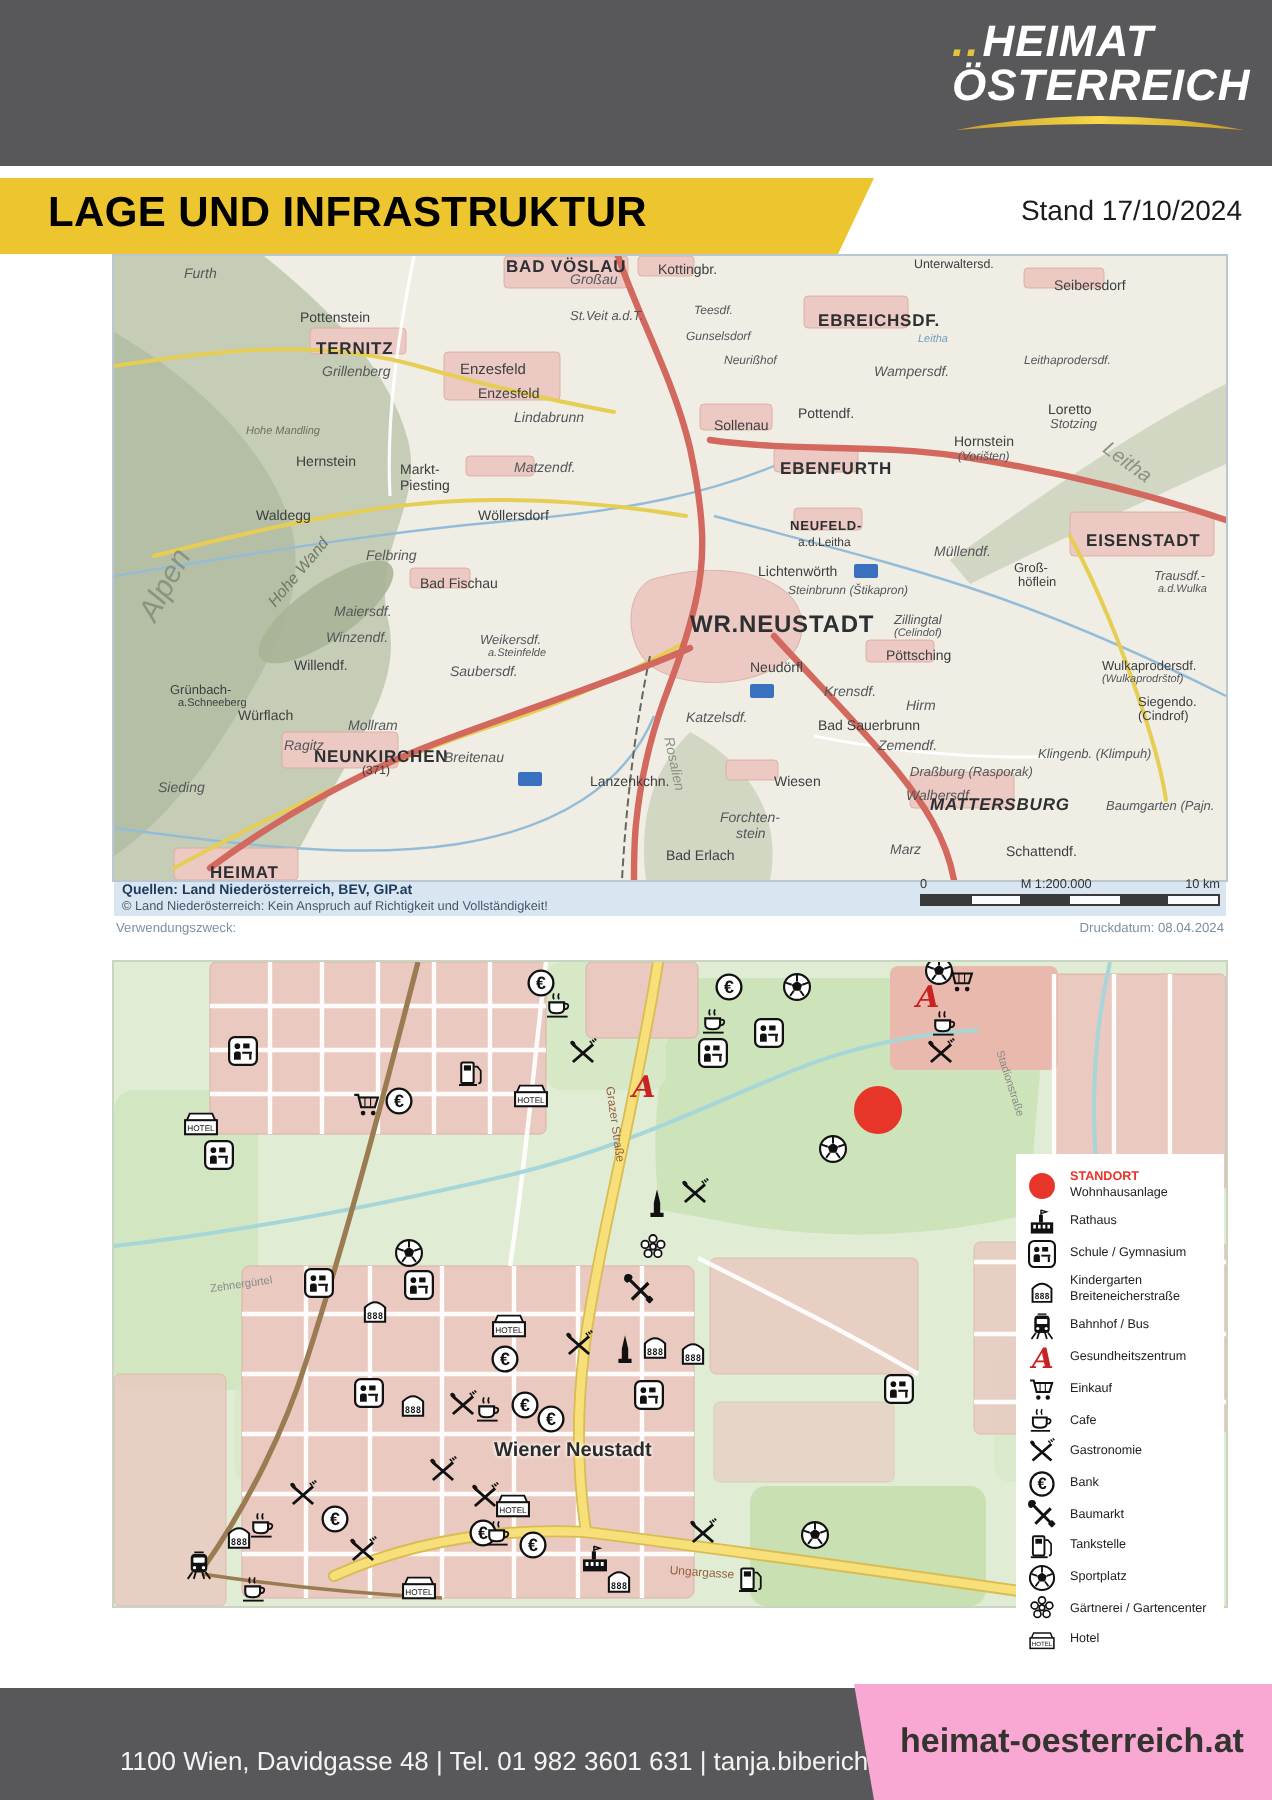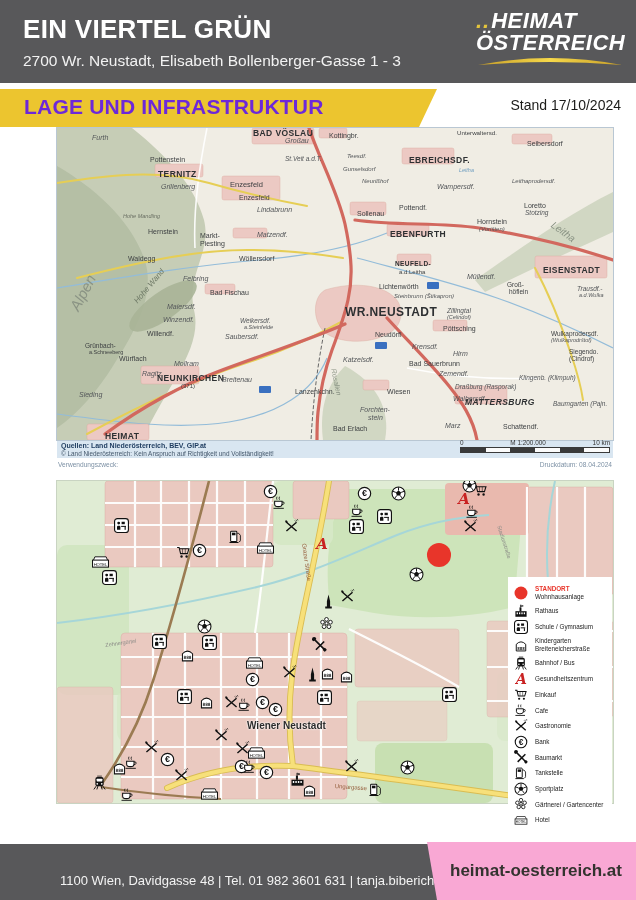--- a/index.html
+++ b/index.html
@@ -9,21 +9,21 @@
   .hdr{position:absolute;left:0;top:0;width:636px;height:83px;background:#58585a;}
   .hdr-title{position:absolute;left:23px;top:14px;font-size:26px;font-weight:800;color:#fff;letter-spacing:.3px;}
   .hdr-sub{position:absolute;left:23px;top:52px;font-size:15.5px;color:#f2f2f2;}
   .logo{position:absolute;right:8px;top:10px;width:152px;color:#fff;font-style:italic;font-weight:700;line-height:.98;}
   .logo .l1,.logo .l2{font-size:22px;letter-spacing:.5px;white-space:nowrap;}
   .logo .dots{color:#e3c43c;letter-spacing:1px;margin-right:1px;font-weight:900;}
   .logo svg{display:block;margin:3px 0 0 2px;}
   
   .banner{position:absolute;left:0;top:89px;width:460px;height:38px;background:#ecc52f;
           clip-path:polygon(0 0,437px 0,419px 100%,0 100%);}
-  .banner span{position:absolute;left:24px;top:6px;font-size:21px;font-weight:800;color:#6d28d9;letter-spacing:.2px;}
+  .banner span{position:absolute;left:24px;top:6px;font-size:21px;font-weight:800;color:#000000;letter-spacing:.2px;}
   .stand{position:absolute;right:15px;top:97px;font-size:14px;color:#1c1c1a;}
   
   .m1sec{position:absolute;left:57px;top:128px;width:556px;height:330px;background:#d9e6f1;}
   .m1map{position:absolute;left:0;top:0;width:556px;height:312px;overflow:hidden;outline:1px solid #b9c7d3;}
   .m1map>svg{position:absolute;inset:0;}
   .m1label{position:absolute;font-size:7px;color:#3c3f41;line-height:1;white-space:nowrap;transform-origin:0 0;}
   .m1label.it{font-style:italic;color:#54575a;}
   .m1label.caps{font-weight:700;letter-spacing:.4px;color:#2d3032;}
   .quellen{position:absolute;left:4px;top:314px;font-size:7px;font-weight:700;color:#1c3a5e;}
   .copyline{position:absolute;left:4px;top:322px;font-size:6.4px;color:#44586c;}
@@ -59,22 +59,20 @@
   .fyellow{position:absolute;left:420px;top:-2px;width:216px;height:76px;background:#f9a8d4;
            clip-path:polygon(7px 0,216px 0,216px 58px,17px 58px);}
   .fyellow span{position:absolute;left:30px;top:19px;font-size:17px;font-weight:800;color:#33332f;}
 </style>
 </head>
 <body>
 
 <div id="page">
 
   <div class="hdr">
-    <div class="hdr-title">EIN VIERTEL GRÜN</div>
-    <div class="hdr-sub">2700 Wr. Neustadt, Elisabeth Bollenberger-Gasse 1 - 3</div>
     <div class="logo">
       <div class="l1"><span class="dots">..</span><span>HEIMAT</span></div>
       <div class="l2">ÖSTERREICH</div>
       <svg width="144" height="9" viewBox="0 0 144 9">
         <defs>
             <linearGradient id="sw" x1="0" x2="1">
               <stop offset="0" stop-color="#c79e28"></stop>
               <stop offset=".5" stop-color="#f6d84a"></stop>
               <stop offset="1" stop-color="#c79e28"></stop>
             </linearGradient>

